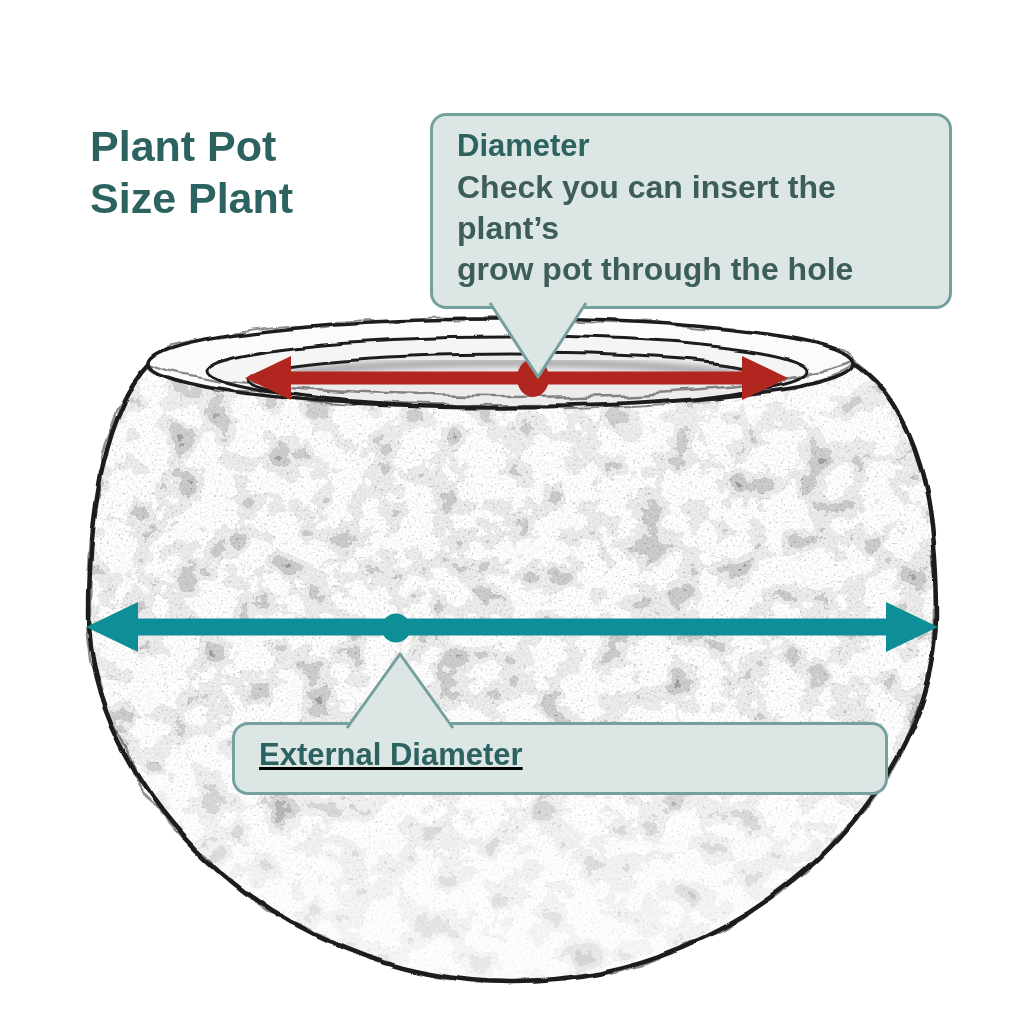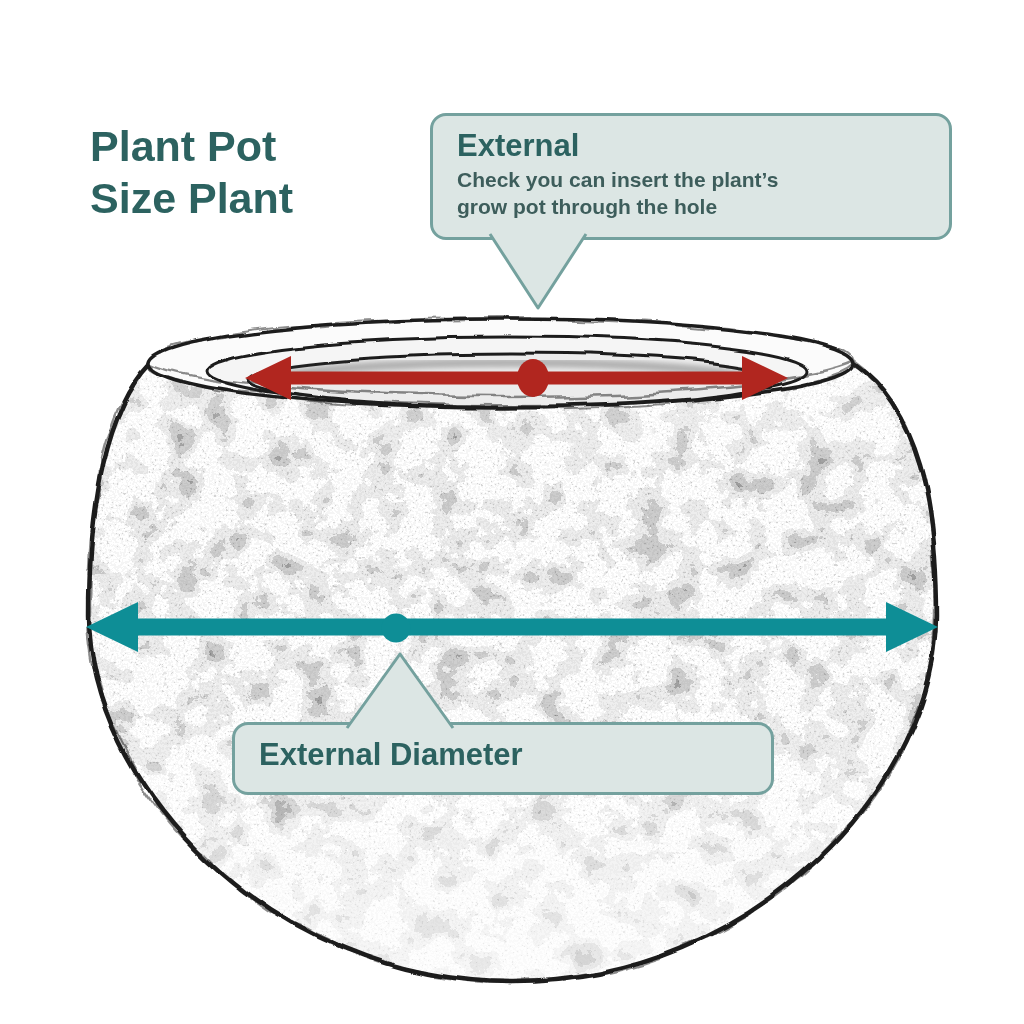--- a/index.html
+++ b/index.html
@@ -32,29 +32,29 @@
   }
   .title-line { display: block; }
   .callout {
     position: absolute;
     background: var(--callout-bg, #dce6e4);
     border: 3px solid var(--callout-border, #74a19e);
     border-radius: 16px;
     padding: 12px 24px 16px;
   }
   .callout-opening { left: 430px; top: 113px; width: 522px; }
-  .callout-external { left: 232px; top: 722px; width: 542px; }
+  .callout-external { left: 232px; top: 722px; width: 656px; text-decoration: underline; }
   .callout-title {
     font-size: 31px;
     font-weight: 700;
     color: var(--heading, #2c6260);
     margin-bottom: 3px;
   }
   .callout-body {
-    font-size: 21px;
+    font-size: 32px;
     font-weight: 600;
     color: var(--body-text, #3d5d5b);
     line-height: 1.28;
     white-space: pre-line;
   }
   .pointer { position: absolute; overflow: visible; }
   .callout-opening .pointer {
     left: 55px;
     top: calc(100% - 3px);
     width: 100px;
@@ -164,21 +164,21 @@
       <circle class="dot-diameter" cx="396" cy="628" r="14.5"></circle>
     </g>
   </svg>
 
   <h1 class="title">
     <span class="title-line">Plant Pot</span>
     <span class="title-line">Size Plant</span>
   </h1>
 
   <div class="callout callout-opening">
-    <div class="callout-title">External</div>
+    <div class="callout-title">Diameter</div>
     <div class="callout-body">Check you can insert the plant’s
 grow pot through the hole</div>
     <svg class="pointer" viewBox="0 0 100 78" aria-hidden="true">
       <path class="pointer-path" d="M2,0 L50,74 L98,0"></path>
     </svg>
   </div>
 
   <div class="callout callout-external">
     <div class="callout-title">External Diameter</div>
     <svg class="pointer" viewBox="0 0 110 80" aria-hidden="true">

